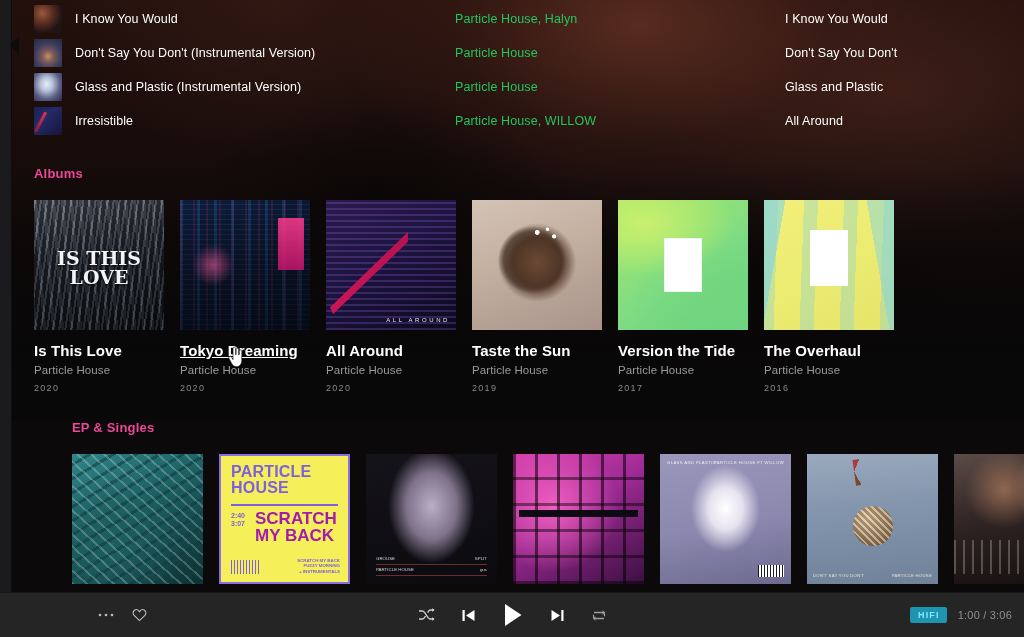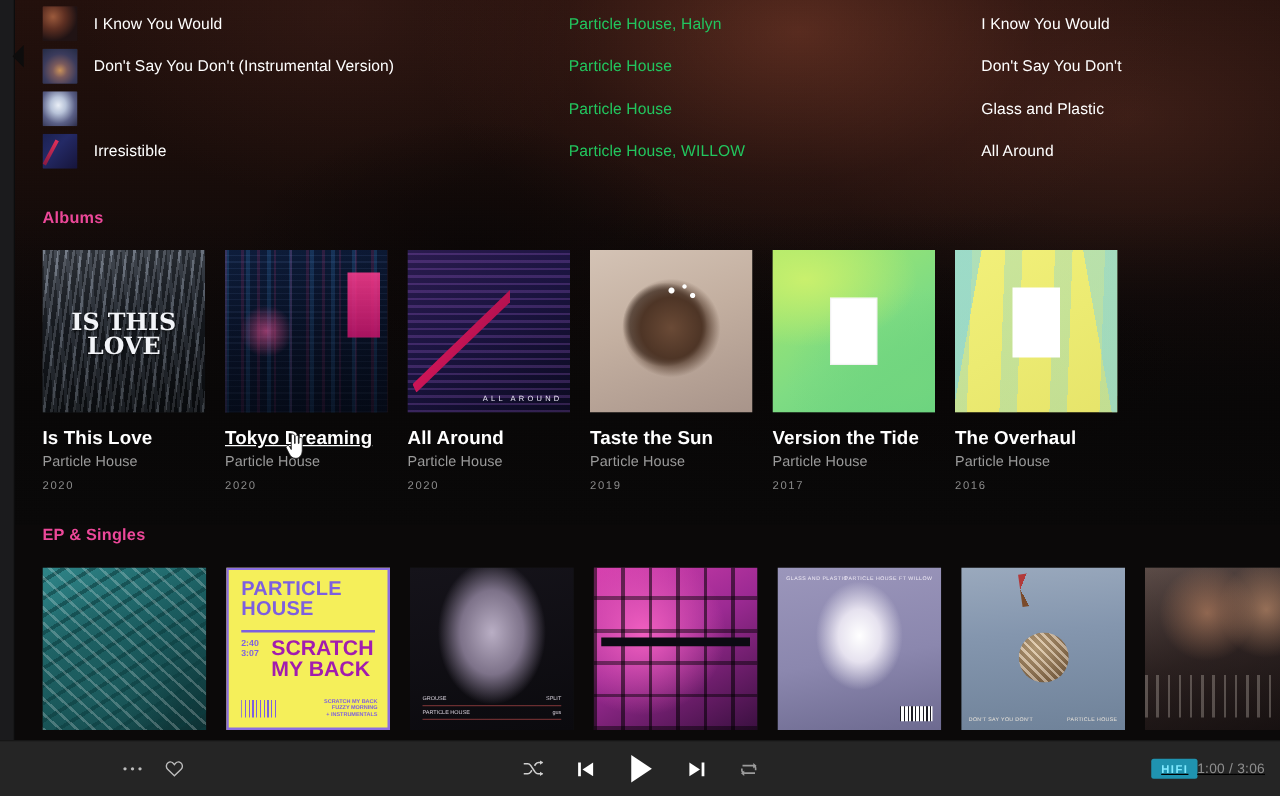--- a/index.html
+++ b/index.html
@@ -133,21 +133,21 @@
 
   
   .section-title {
     color: #ec4899;
     font-size: 13px;
     font-weight: bold;
     letter-spacing: .2px;
     margin-left: 22px;
   }
   .sec-albums { margin-top: 28px; }
-  .sec-singles { margin-top: 27px; }
+  .sec-singles { margin-top: 27px; padding-left: 38px; }
 
   .grid {
     display: flex;
     margin-left: 22px;
     margin-top: 19px;
     gap: 16px;
   }
   .card { width: 130px; flex: 0 0 130px; }
   .cover {
     width: 130px; height: 130px;
@@ -424,21 +424,21 @@
   .player .left-grp {
     position: absolute; left: 98px;
     display: flex; align-items: center; gap: 18px;
   }
   .player .center-grp {
     position: absolute; left: 0; right: 0;
     display: flex; align-items: center; justify-content: center; gap: 26px;
   }
   .player .right-grp {
     position: absolute; right: 12px;
-    display: flex; align-items: center;  text-decoration: underline;
+    display: flex; align-items: center; gap: 11px;
   }
   .pico { color: #bdbdbd; display:flex; align-items:center; justify-content:center; }
   .pico svg { display:block; }
   .hifi {
     background: #1f93b0;
     color: #7fe9ff;
     font-size: 9px; font-weight: bold;
     letter-spacing: 1.2px;
     padding: 3px 7px 3px 8px;
     border-radius: 2px;
@@ -487,20 +487,21 @@
           </div>
         <div class="track-title">Don't Say You Don't (Instrumental Version)</div>
         <div class="track-artist">Particle House</div>
         <div class="track-album">Don't Say You Don't</div>
       </div>
 
       <div class="track-row tt2">
         <div class="track-thumb">
             <i></i>
           </div>
+        <div class="track-title">Glass and Plastic (Instrumental Version)</div>
         <div class="track-artist">Particle House</div>
         <div class="track-album">Glass and Plastic</div>
       </div>
 
       <div class="track-row tt3">
         <div class="track-thumb">
             <i></i>
           </div>
         <div class="track-title">Irresistible</div>
         <div class="track-artist">Particle House, WILLOW</div>

